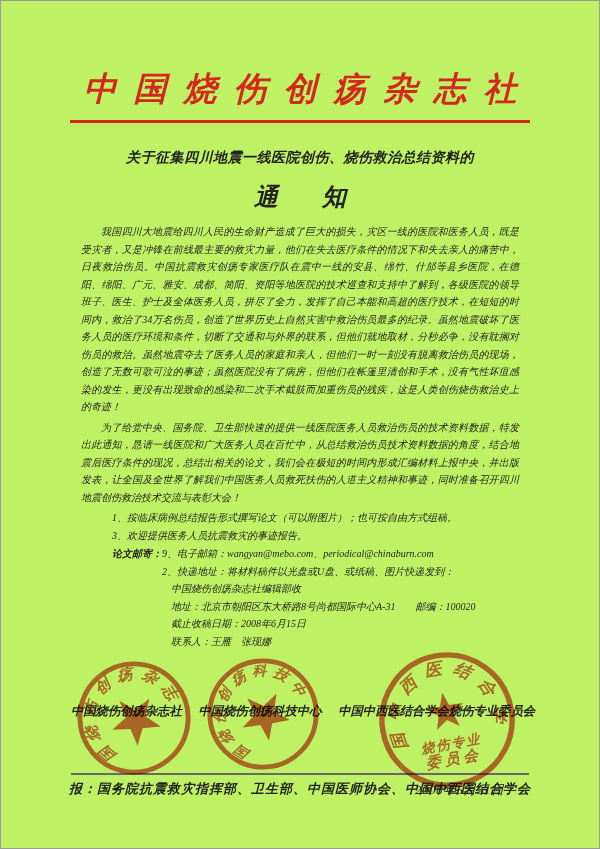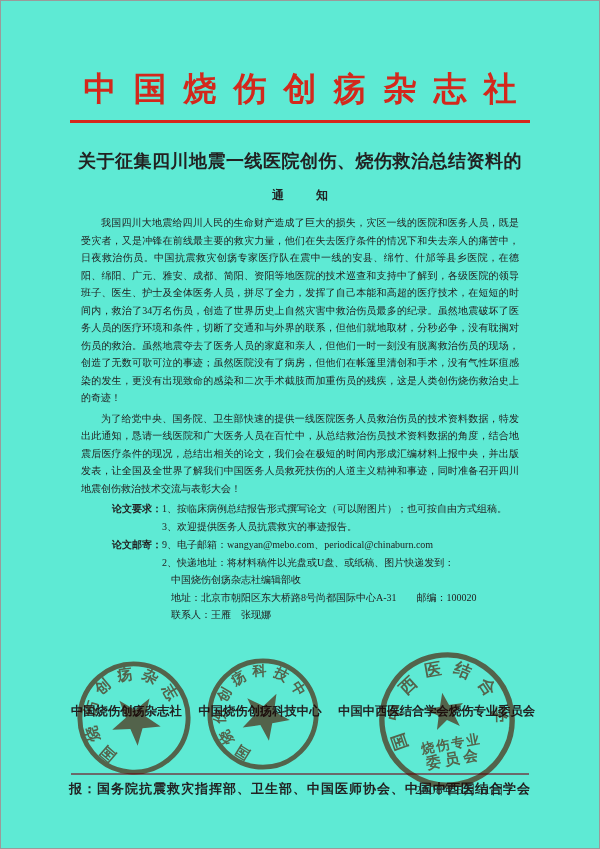--- a/index.html
+++ b/index.html
@@ -2,25 +2,26 @@
 <html><head>
 <meta charset="utf-8">
 <title>Scanned Notice</title>
 <style>
   html,body { margin:0; padding:0; background:#ffffff; }
   .page {
     position: relative;
     width: 598px;
     height: 847px;
     border: 1px solid #9a9a9a;
-    background: #5eead4;
+    background: #bef264;
     font-family: "Liberation Serif", "DejaVu Serif", serif;
     color: #222;
     overflow: hidden;
     box-sizing: content-box;
+    font-style: italic;
   }
 
   
   .masthead { padding-top: 66px; text-align: center; }
   .journal-title {
     margin: 0;
     font-size: 33px;
     font-weight: bold;
     color: #d3281c;
     letter-spacing: 17px;
@@ -31,28 +32,28 @@
     margin: 8px auto 0 auto;
     width: 460px;
     height: 3px;
     background: #d3281c;
   }
 
   
   .notice-heading {
     margin: 26px 0 0 0;
     text-align: center;
-    font-size: 18px;
+    font-size: 14px;
     font-weight: bold;
     letter-spacing: 0.5px;
   }
   .notice-word {
     margin: 14px 0 10px 0;
     text-align: center;
-    font-size: 12px;
+    font-size: 24px;
     font-weight: bold;
     letter-spacing: 10px;
     text-indent: 10px;
   }
 
   
   .content {
     margin: 0 80px;
     font-size: 10px;
     line-height: 17.5px;
@@ -119,35 +120,35 @@
   </div>
 
   <h2 class="notice-heading">关于征集四川地震一线医院创伤、烧伤救治总结资料的</h2>
   <h3 class="notice-word">通　知</h3>
 
   <div class="content">
     <p class="para">我国四川大地震给四川人民的生命财产造成了巨大的损失，灾区一线的医院和医务人员，既是受灾者，又是冲锋在前线最主要的救灾力量，他们在失去医疗条件的情况下和失去亲人的痛苦中，日夜救治伤员。中国抗震救灾创疡专家医疗队在震中一线的安县、绵竹、什邡等县乡医院，在德阳、绵阳、广元、雅安、成都、简阳、资阳等地医院的技术巡查和支持中了解到，各级医院的领导班子、医生、护士及全体医务人员，拼尽了全力，发挥了自己本能和高超的医疗技术，在短短的时间内，救治了34万名伤员，创造了世界历史上自然灾害中救治伤员最多的纪录。虽然地震破坏了医务人员的医疗环境和条件，切断了交通和与外界的联系，但他们就地取材，分秒必争，没有耽搁对伤员的救治。虽然地震夺去了医务人员的家庭和亲人，但他们一时一刻没有脱离救治伤员的现场，创造了无数可歌可泣的事迹；虽然医院没有了病房，但他们在帐篷里清创和手术，没有气性坏疽感染的发生，更没有出现致命的感染和二次手术截肢而加重伤员的残疾，这是人类创伤烧伤救治史上的奇迹！</p>
     <p class="para">为了给党中央、国务院、卫生部快速的提供一线医院医务人员救治伤员的技术资料数据，特发出此通知，恳请一线医院和广大医务人员在百忙中，从总结救治伤员技术资料数据的角度，结合地震后医疗条件的现况，总结出相关的论文，我们会在极短的时间内形成汇编材料上报中央，并出版发表，让全国及全世界了解我们中国医务人员救死扶伤的人道主义精神和事迹，同时准备召开四川地震创伤救治技术交流与表彰大会！</p>
 
     <div class="sec">
-      <span class="sec-label">论文要求：</span>
       <div class="sec-items">
         <div class="item">1、按临床病例总结报告形式撰写论文（可以附图片）；也可按自由方式组稿。</div>
         <div class="item">3、欢迎提供医务人员抗震救灾的事迹报告。</div>
       </div>
     </div>
 
     <div class="sec">
       <span class="sec-label">论文邮寄：</span>
       <div class="sec-items">
         <div class="item">9、电子邮箱：wangyan@mebo.com、periodical@chinaburn.com</div>
         <div class="item">2、快递地址：将材料稿件以光盘或U盘、或纸稿、图片快递发到：</div>
         <div class="sub-details">
           <div>中国烧伤创疡杂志社编辑部收</div>
           <div>地址：北京市朝阳区东大桥路8号尚都国际中心A-31　　邮编：100020</div>
+          <div>截止收稿日期：2008年6月15日</div>
           <div>联系人：王雁　张现娜</div>
         </div>
       </div>
     </div>
   </div>
 
   <div class="org-row">
     <span>中国烧伤创疡杂志社</span>
     <span>中国烧伤创疡科技中心</span>
     <span>中国中西医结合学会烧伤专业委员会</span>

